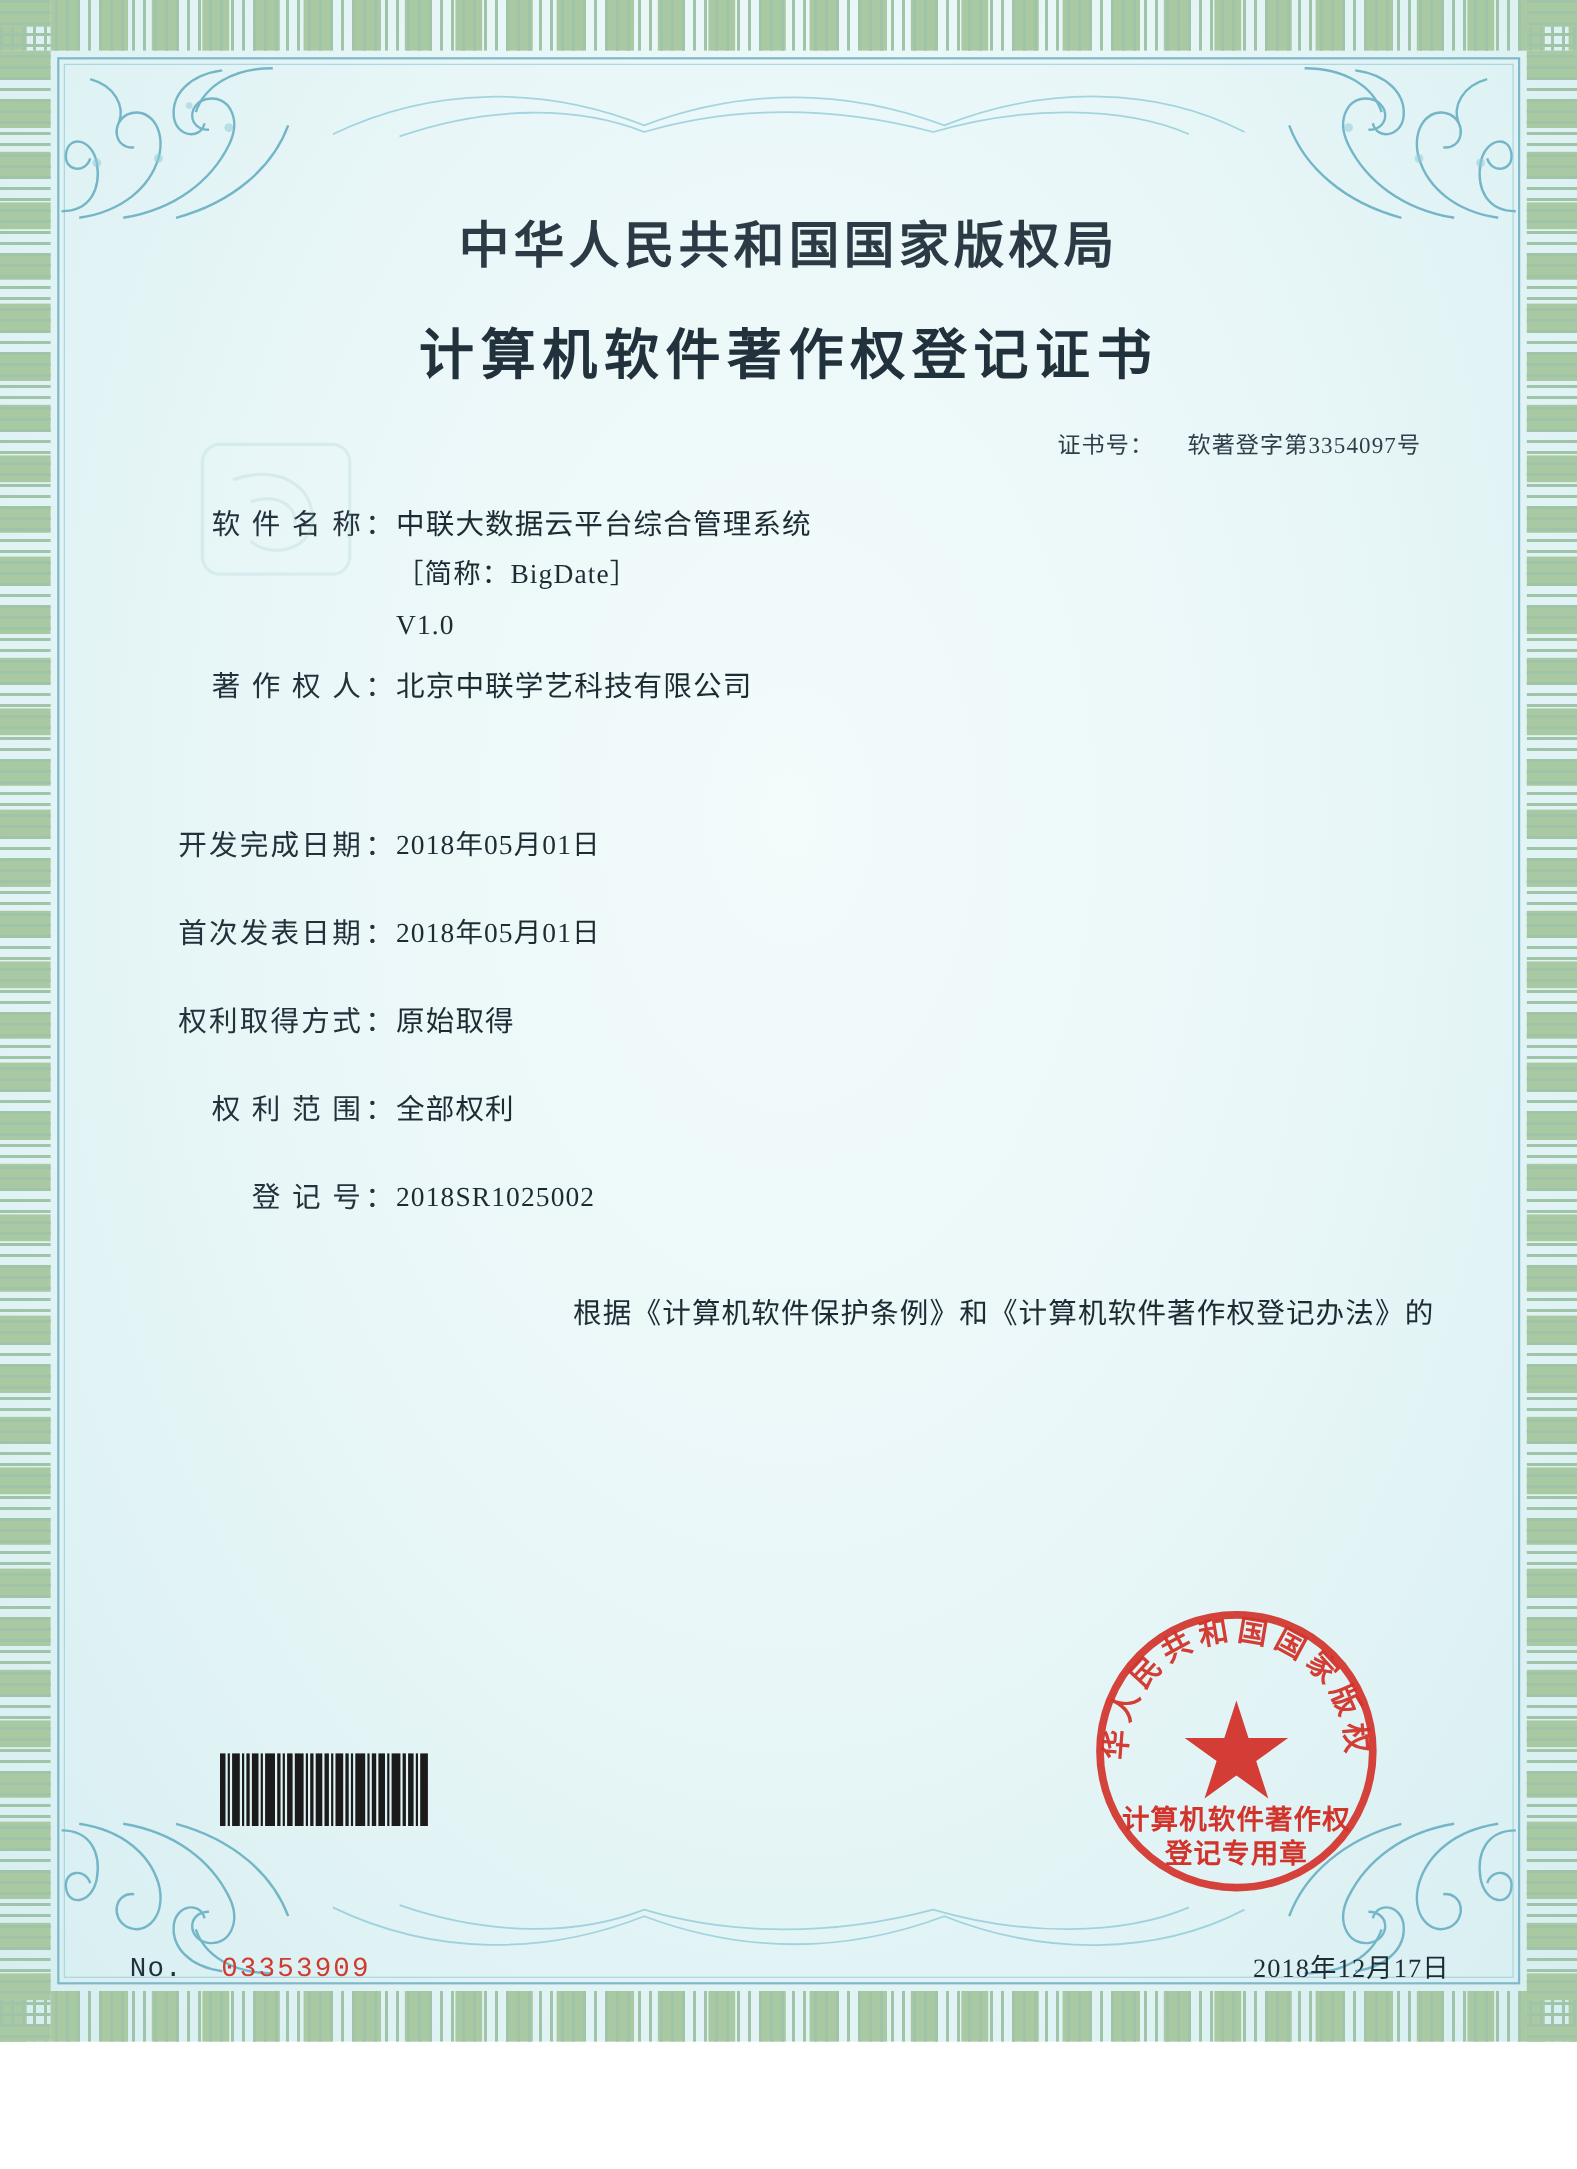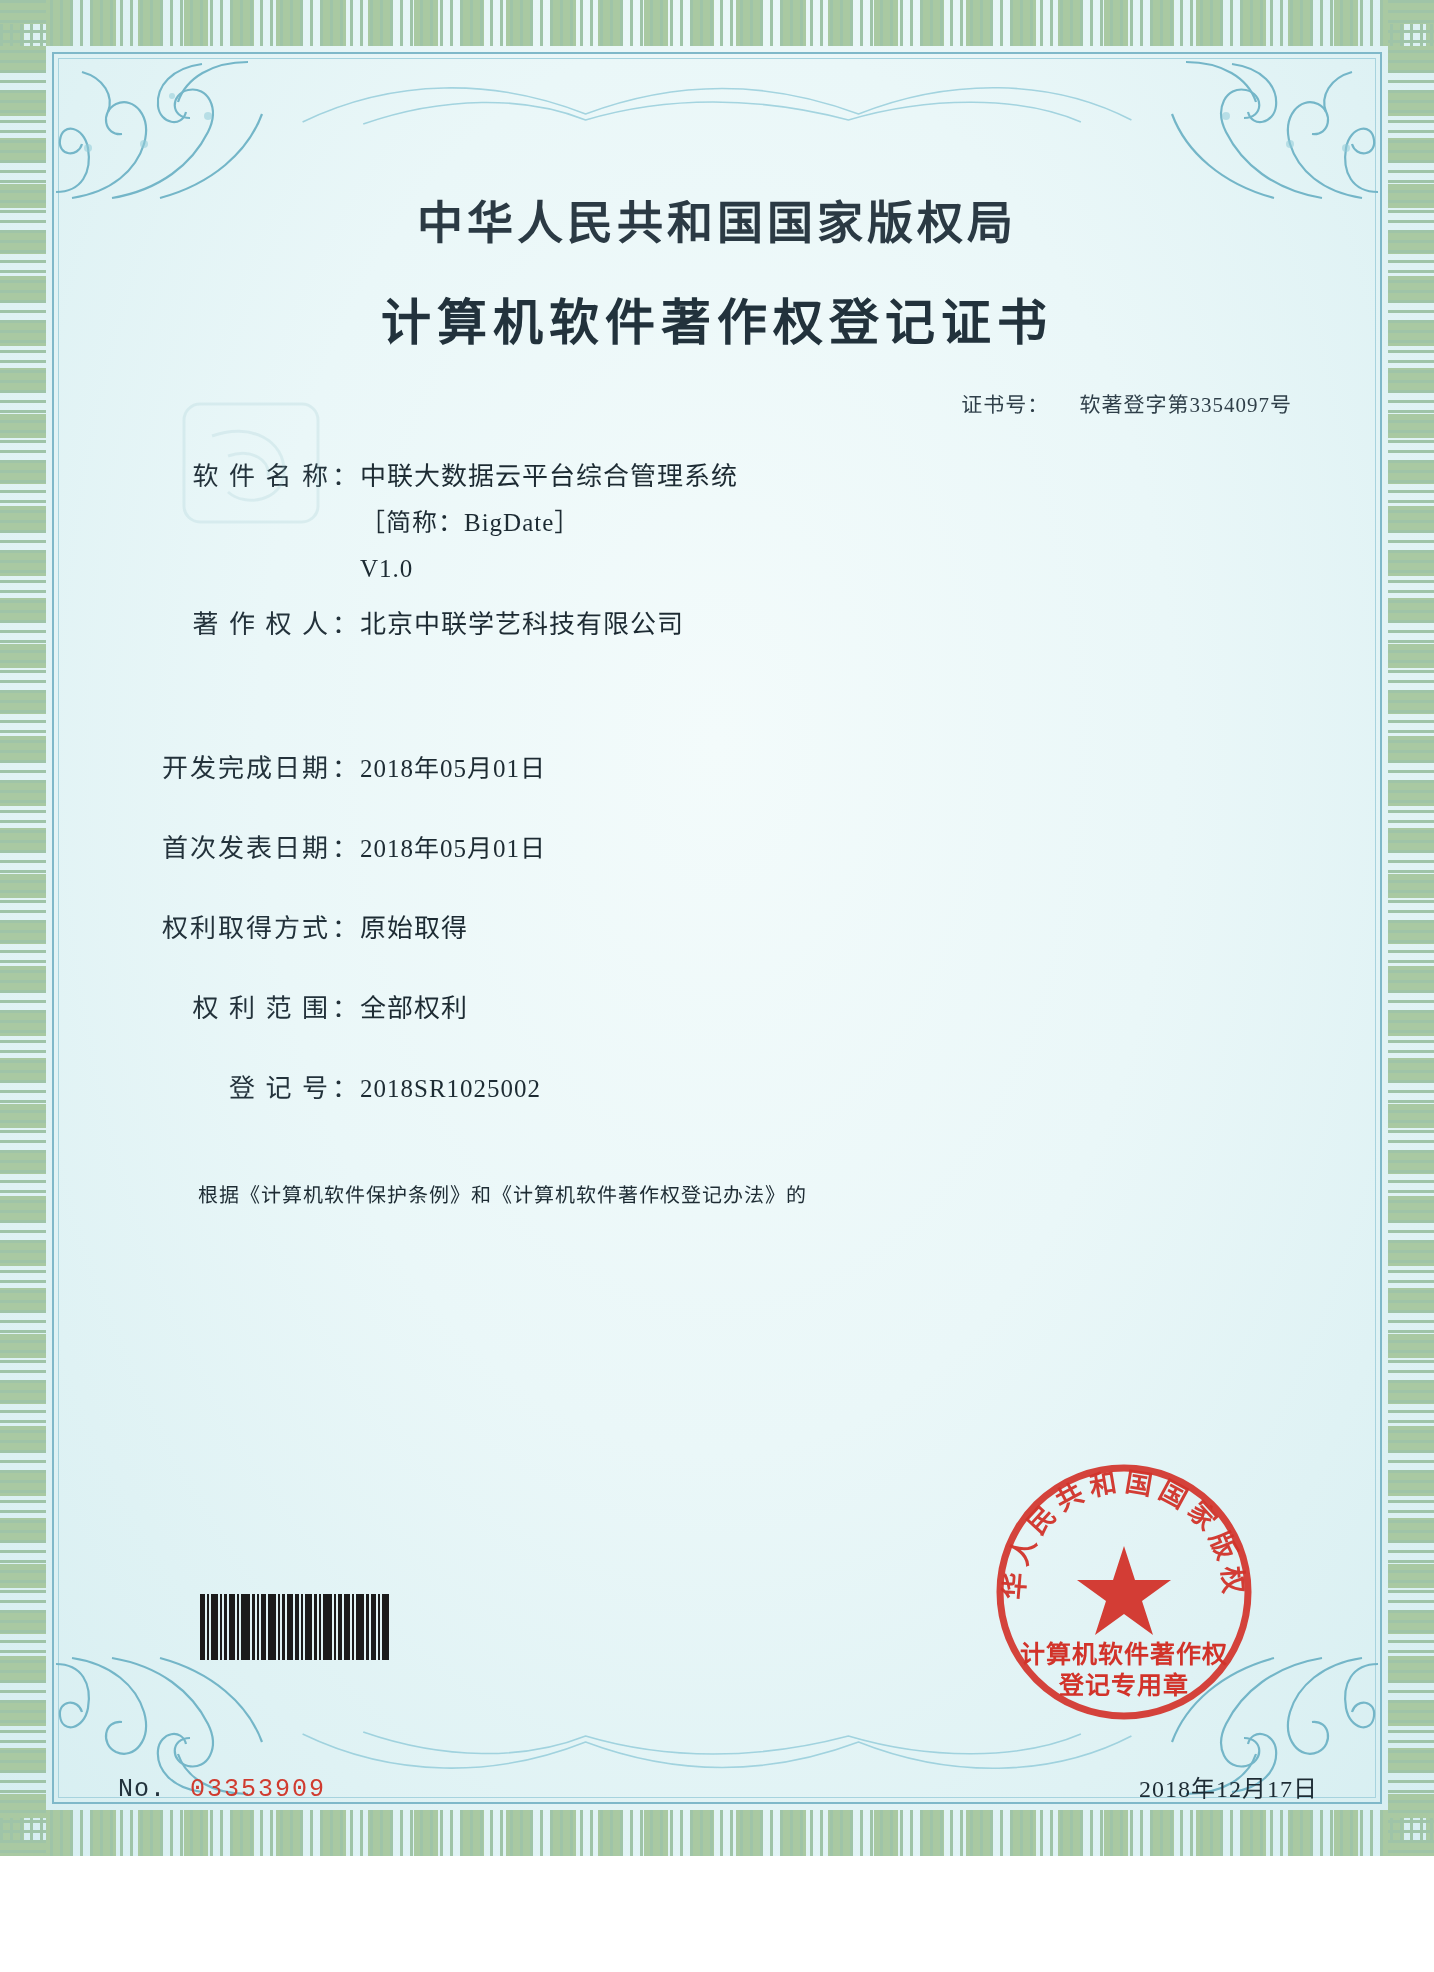--- a/index.html
+++ b/index.html
@@ -179,24 +179,25 @@
   }
 
   .gap-big { height: 64px; }
 
   .row-spaced { margin-bottom: 34px; }
 
   .statement {
     margin-top: 52px;
     padding-left: 56px;
     padding-right: 40px;
-    font-size: 20px;
+    font-size: 26px;
     color: #1d2b33;
     line-height: 62px;
     letter-spacing: 1px;
+    text-align: right;
   }
   .statement .indent { text-indent: 52px; display: block; }
 
   
   .barcode {
     position: absolute;
     left: 200px;
     bottom: 196px;
     width: 210px;
     height: 66px;
@@ -230,21 +231,21 @@
     align-items: flex-end;
     padding: 0 116px 0 118px;
   }
   .footer-no {
     font-size: 25px;
     color: #1d2b33;
     font-family: "Liberation Mono", "DejaVu Sans Mono", monospace;
     letter-spacing: 1px;
   }
   .footer-no .no-label { color: #22323c; }
-  .footer-no .no-value { color: #d03b2f; margin-left: 8px; letter-spacing: 2px; }
+  .footer-no .no-value { color: #d03b2f; margin-left: 19px; letter-spacing: 2px; }
   .footer-date {
     font-size: 24px;
     color: #1d2b33;
     letter-spacing: 1px;
   }
 </style>
 </head>
 <body>
 
 <div class="certificate">

